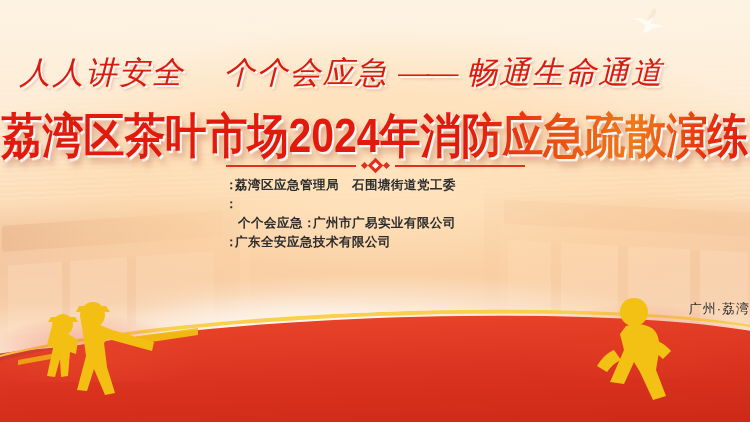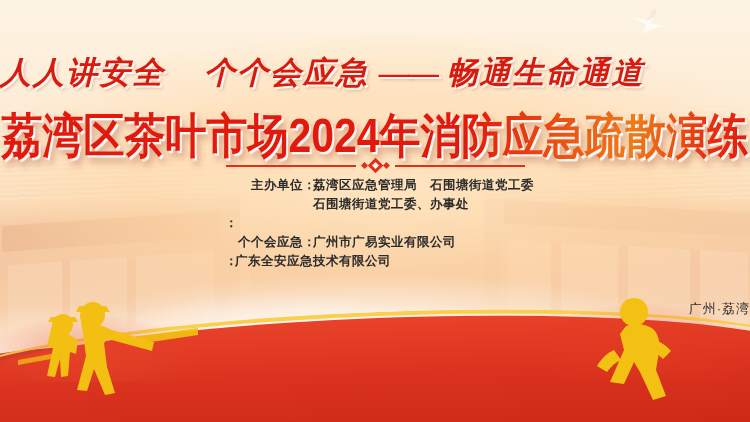--- a/index.html
+++ b/index.html
@@ -150,23 +150,23 @@
   .silh { position: absolute; }
   .silh-left  { left: 18px;  bottom: 18px; width: 190px; height: 104px; }
   .silh-right { right: 52px; bottom: 10px; width: 110px; height: 116px; }
 
   
   .content { position: relative; z-index: 10; width: 750px; height: 422px; }
 
   
   .slogan {
     position: absolute; top: 52px; left: 0; width: 664px;
-    text-align: left;
+    text-align: right;
     font-family: "Liberation Serif", "DejaVu Serif", serif;
-    font-weight: bold;
+    font-weight: normal;
     font-style: italic;
     font-size: 31px;
     letter-spacing: 2px;
     color: #d81b0f;
     text-shadow: 2px 2px 0 rgba(255,255,255,.85), 3px 3px 3px rgba(160,60,30,.28);
     white-space: nowrap;
   }
   .slogan .dash { font-style: normal; letter-spacing: -2px; }
 
   
@@ -296,28 +296,22 @@
       <span class="orn">
         <span class="dot"></span>
         <span class="dia"></span>
         <span class="dot"></span>
       </span>
       <span class="line"></span>
     </div>
 
     <div class="orgs">
       <div class="org-row">
-        <span class="org-label">主办单位</span>
         <span class="org-colon">：</span>
         <span class="org-value">荔湾区应急管理局　石围塘街道党工委</span>
-      </div>
-      <div class="org-row cont">
-        <span class="org-label">主办单位</span>
-        <span class="org-colon">：</span>
-        <span class="org-value">石围塘街道党工委、办事处</span>
       </div>
       <div class="org-row">
         <span class="org-colon">：</span>
       </div>
       <div class="org-row">
         <span class="org-label">个个会应急</span>
         <span class="org-colon">：</span>
         <span class="org-value">广州市广易实业有限公司</span>
       </div>
       <div class="org-row">

